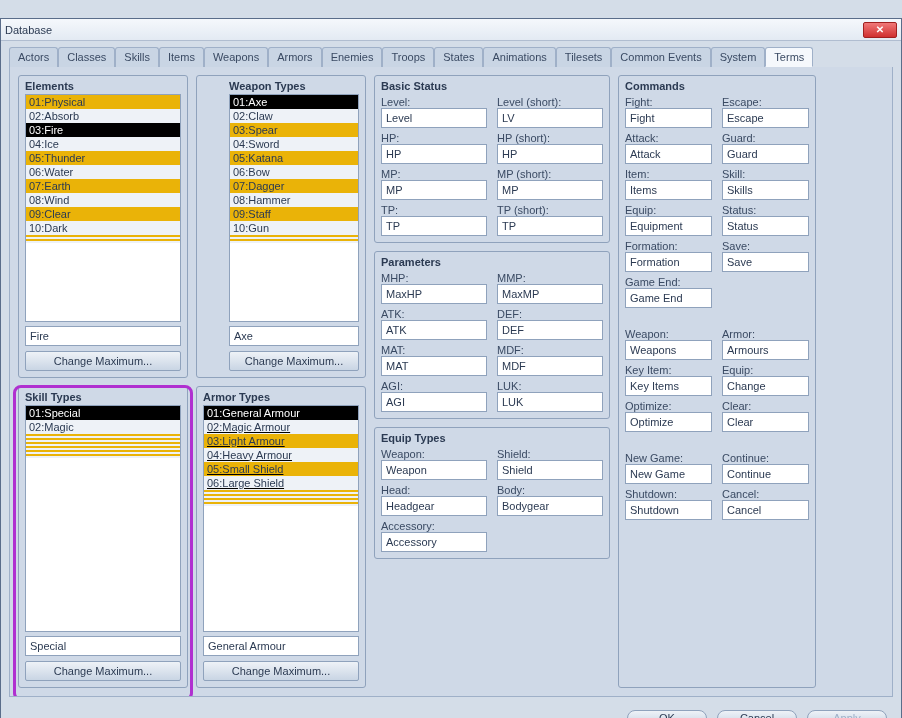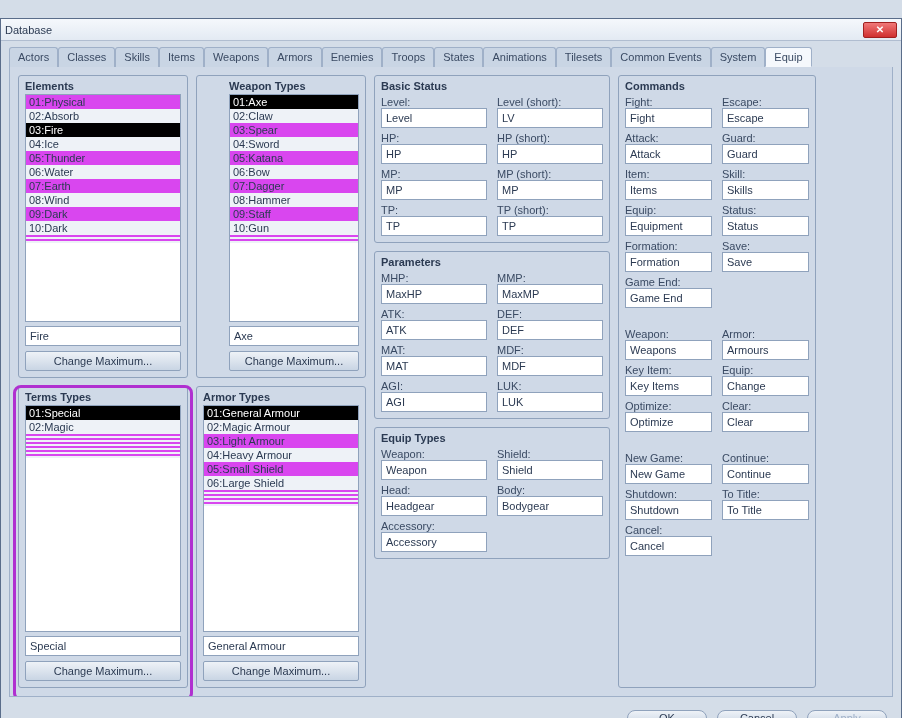--- a/index.html
+++ b/index.html
@@ -9,21 +9,21 @@
   .titlebar-text { color:#2b3a52; }
   .close-btn { margin-left:auto; width:34px; height:16px; background:linear-gradient(#f07878,#d03030); border:1px solid #a02020; border-radius:2px; display:flex; align-items:center; justify-content:center; color:#fff; font-weight:bold; font-size:10px;}
   .tabs { display:flex; padding:6px 8px 0 8px; gap:0; border-bottom:0; }
   .tab { padding:3px 8px; background:#c9d5e4; border:1px solid #9fb0c8; border-bottom:none; border-top-left-radius:3px; border-top-right-radius:3px; color:#3a4a63; cursor:pointer;}
   .tab.active { background:#f5f8fc; border-bottom:1px solid #f5f8fc; position:relative; z-index:2;}
   .content-wrap { flex:1; margin:0 8px 4px 8px; background:#cfd9e7; border:1px solid #9fb0c8; border-top:none; padding:8px; display:flex; gap:8px; overflow:hidden;}
   .col { display:flex; flex-direction:column; gap:8px; }
   .panel { border:1px solid #8fa2bc; border-radius:3px; background:#cfd9e7; padding:4px 6px 6px 6px;}
   .panel-title { color:#2b3a52; font-weight:bold; margin-bottom:2px;}
   .listbox { border:1px solid #8fa2bc; background:#fff; height:182px; overflow-y:auto; }
-  .listrow { padding:1px 3px; background:#d946ef; color:#2b3a52; white-space:nowrap;}
+  .listrow { padding:1px 3px; background:#eab308; color:#2b3a52; white-space:nowrap;}
   .listrow.alt { background:#eef2f7; }
   .listrow.sel { background:#000000; color:#fff;}
   .text-input { width:100%; border:1px solid #8fa2bc; background:#fff; padding:2px 4px; color:#2b3a52; height:20px; margin-top:4px;}
   .btn { width:100%; border:1px solid #8fa2bc; background:linear-gradient(#eef2f7,#c9d5e4); padding:3px 4px; color:#2b3a52; margin-top:5px; cursor:pointer; border-radius:2px;}
   .highlight-ring { position:absolute; border:3px solid #b030d0; border-radius:8px; pointer-events:none;}
   .grid2 { display:grid; grid-template-columns: 1fr 1fr; gap:2px 10px; }
   .fld-label { color:#3a4a63; margin-top:2px; }
   .fld-input { border:1px solid #8fa2bc; background:#fff; padding:2px 4px; color:#2b3a52; height:20px; width:100%; }
   .bottom-bar { height:34px; display:flex; align-items:center; justify-content:flex-end; gap:10px; padding:0 14px; }
   .bottom-btn { width:80px; height:16px; border:1px solid #8fa2bc; background:linear-gradient(#eef2f7,#c9d5e4); color:#2b3a52; border-radius:10px; cursor:pointer;}
@@ -46,49 +46,49 @@
       <div class="tab">Items</div>
       <div class="tab">Weapons</div>
       <div class="tab">Armors</div>
       <div class="tab">Enemies</div>
       <div class="tab">Troops</div>
       <div class="tab">States</div>
       <div class="tab">Animations</div>
       <div class="tab">Tilesets</div>
       <div class="tab">Common Events</div>
       <div class="tab">System</div>
-      <div class="tab active">Equip</div>
+      <div class="tab active">Terms</div>
     </div>
 
   <div class="content-wrap">
 
     <div class="col" style="width:170px; position:relative;">
       <div class="panel" style="height:305px; display:flex; flex-direction:column;">
         <div class="panel-title">Elements</div>
         <div class="listbox" id="list-elements" style="flex:1;">
             <div class="listrow">01:Physical</div>
             <div class="listrow alt">02:Absorb</div>
             <div class="listrow sel">03:Fire</div>
             <div class="listrow alt">04:Ice</div>
             <div class="listrow">05:Thunder</div>
             <div class="listrow alt">06:Water</div>
             <div class="listrow">07:Earth</div>
             <div class="listrow alt">08:Wind</div>
-            <div class="listrow">09:Dark</div>
+            <div class="listrow">09:Clear</div>
             <div class="listrow alt">10:Dark</div>
             <div class="listrow"></div>
             <div class="listrow alt"></div>
             <div class="listrow"></div>
             <div class="listrow alt"></div>
           </div>
         <input class="text-input" value="Fire" style="">
         <button class="btn">Change Maximum...</button>
       </div>
       <div class="panel" style="height:305px; display:flex; flex-direction:column; position:relative;">
-        <div class="panel-title">Terms Types</div>
+        <div class="panel-title">Skill Types</div>
         <div class="listbox" id="list-skilltypes" style="flex:1;">
             <div class="listrow sel">01:Special</div>
             <div class="listrow alt">02:Magic</div>
             <div class="listrow"></div>
             <div class="listrow alt"></div>
             <div class="listrow"></div>
             <div class="listrow alt"></div>
             <div class="listrow"></div>
             <div class="listrow alt"></div>
             <div class="listrow"></div>
@@ -121,21 +121,21 @@
             <div class="listrow"></div>
             <div class="listrow alt"></div>
             <div class="listrow"></div>
             <div class="listrow alt"></div>
           </div>
         <input class="text-input" value="Axe" style="">
         <button class="btn">Change Maximum...</button>
       </div>
       <div class="panel" style="height:305px; display:flex; flex-direction:column;">
         <div class="panel-title">Armor Types</div>
-        <div class="listbox" id="list-armortypes" style="flex:1;">
+        <div class="listbox" id="list-armortypes" style="flex:1;text-decoration:underline;">
             <div class="listrow sel">01:General Armour</div>
             <div class="listrow alt">02:Magic Armour</div>
             <div class="listrow">03:Light Armour</div>
             <div class="listrow alt">04:Heavy Armour</div>
             <div class="listrow">05:Small Shield</div>
             <div class="listrow alt">06:Large Shield</div>
             <div class="listrow"></div>
             <div class="listrow alt"></div>
             <div class="listrow"></div>
             <div class="listrow alt"></div>
@@ -210,21 +210,20 @@
             <div><div class="fld-label">Armor:</div><input class="fld-input" value="Armours" style=""></div>
             <div><div class="fld-label">Key Item:</div><input class="fld-input" value="Key Items" style=""></div>
             <div><div class="fld-label">Equip:</div><input class="fld-input" value="Change" style=""></div>
             <div><div class="fld-label">Optimize:</div><input class="fld-input" value="Optimize" style=""></div>
             <div><div class="fld-label">Clear:</div><input class="fld-input" value="Clear" style=""></div>
             <div style="height: 14px;"></div>
             <div style="height: 14px;"></div>
             <div><div class="fld-label">New Game:</div><input class="fld-input" value="New Game" style=""></div>
             <div><div class="fld-label">Continue:</div><input class="fld-input" value="Continue" style=""></div>
             <div><div class="fld-label">Shutdown:</div><input class="fld-input" value="Shutdown" style=""></div>
-            <div><div class="fld-label">To Title:</div><input class="fld-input" value="To Title" style=""></div>
             <div><div class="fld-label">Cancel:</div><input class="fld-input" value="Cancel" style=""></div>
           </div>
       </div>
     </div>
   </div>
 
   <div class="bottom-bar">
     <button class="bottom-btn">OK</button>
     <button class="bottom-btn">Cancel</button>
     <button class="bottom-btn disabled">Apply</button>

